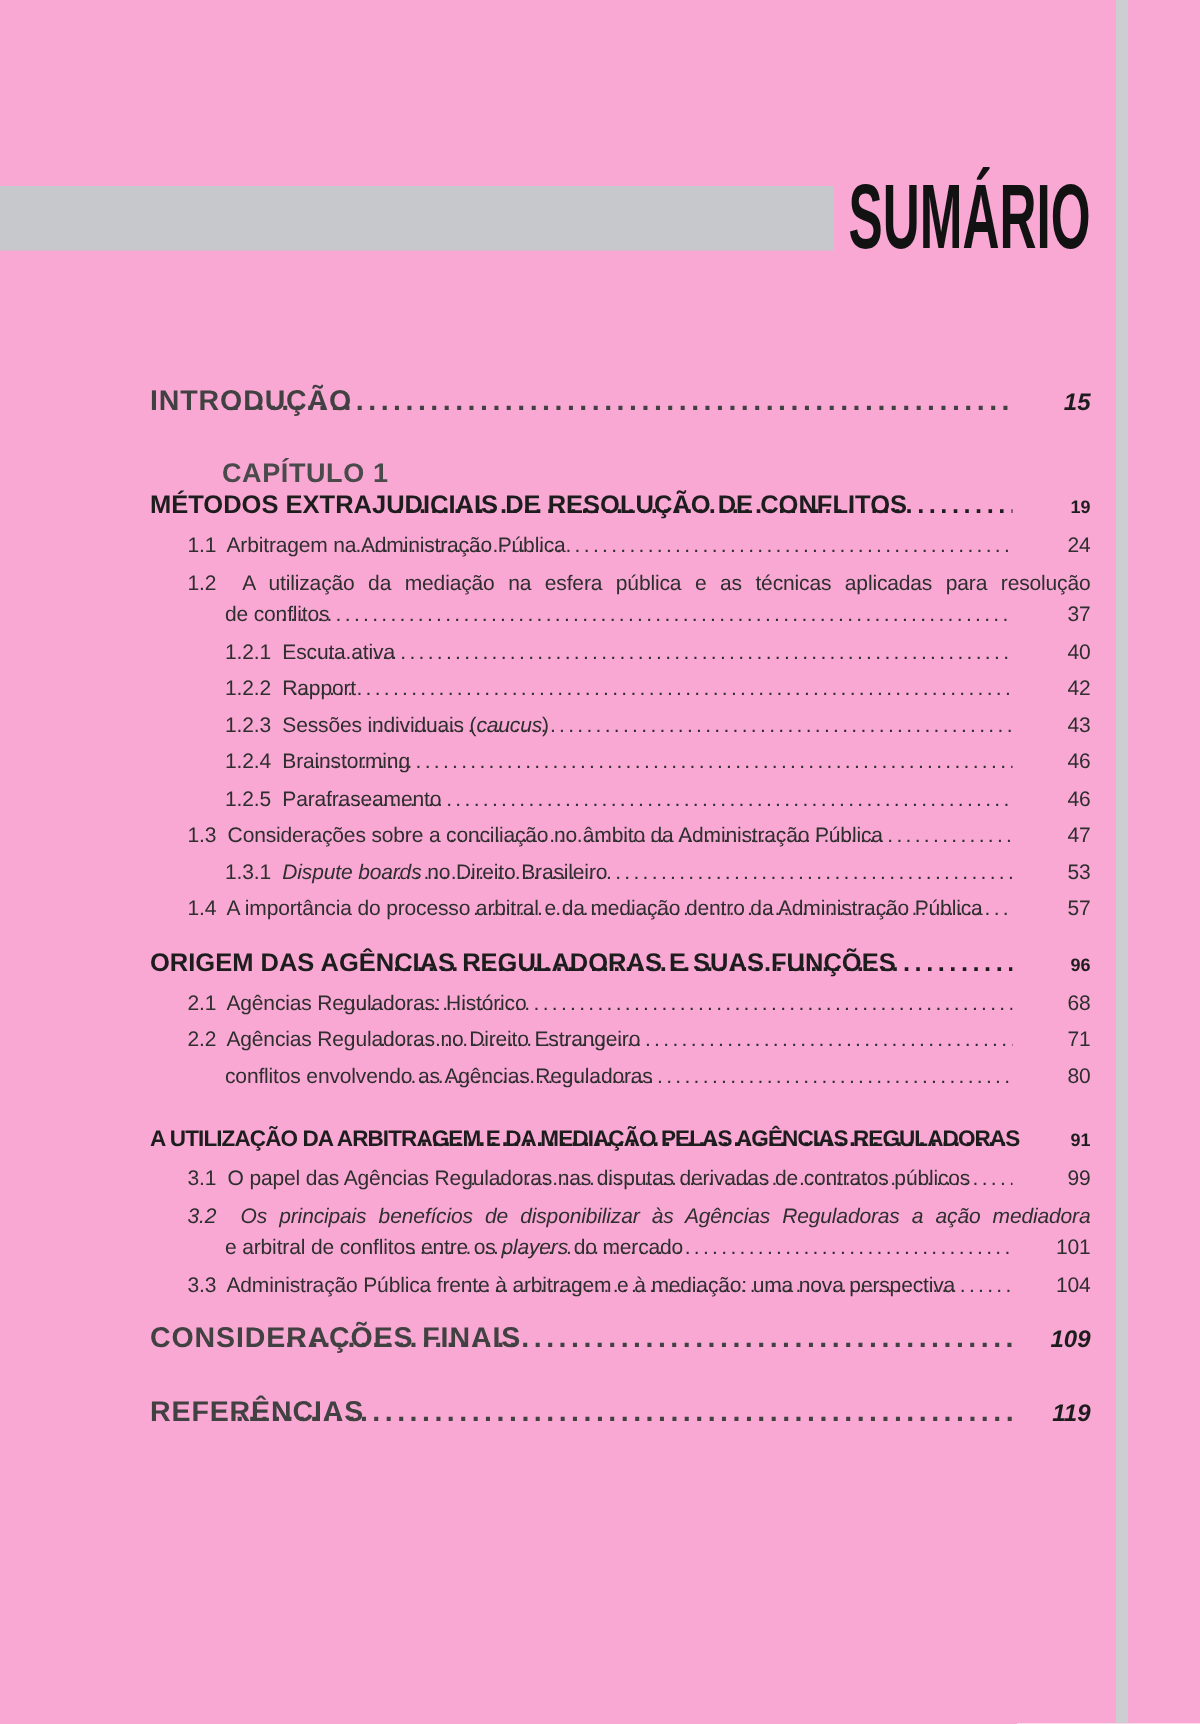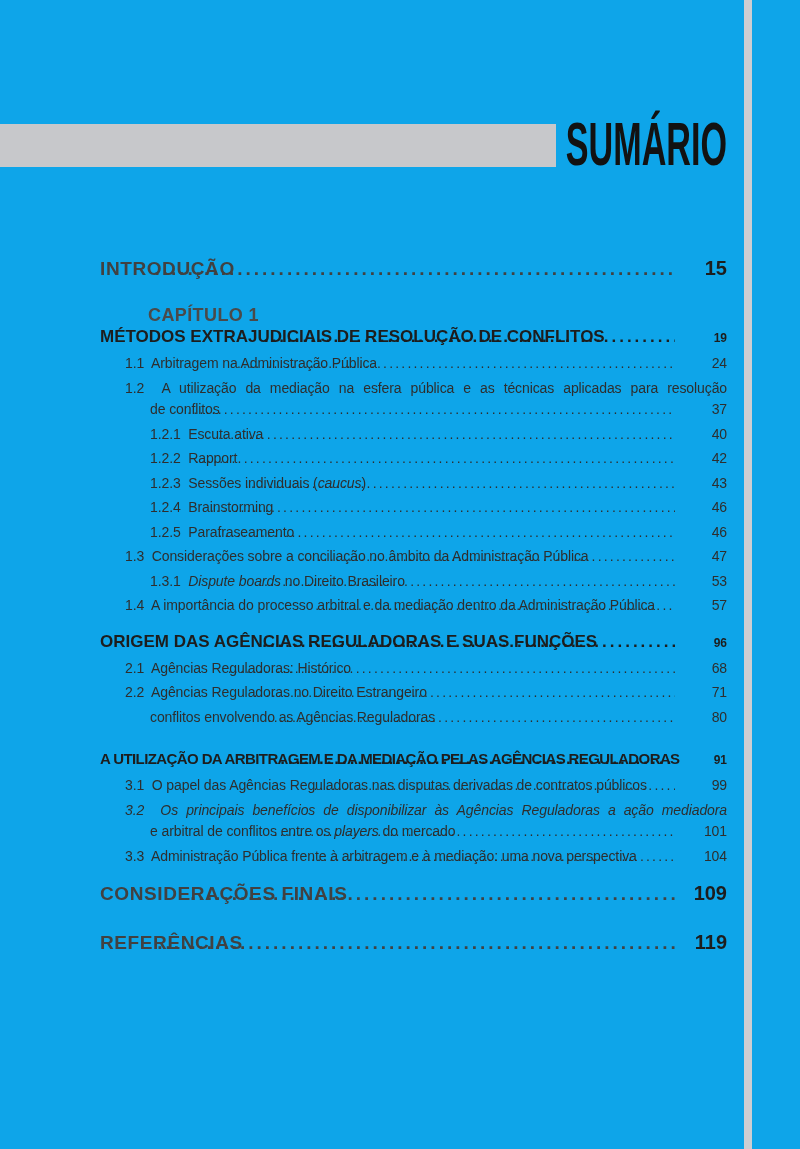--- a/index.html
+++ b/index.html
@@ -1,20 +1,20 @@
 <!DOCTYPE html>
 <html style="--bar: #c7c8cb; --strip: #cdced2; --heading: #414141; --caplabel: #4a4a4a; --captitle: #1d1d1d; --entry: #2e2e2e;"><head>
 <meta charset="utf-8">
 <style>
   html, body { margin: 0; padding: 0; background: #ffffff; }
   #page {
     position: relative;
     width: 800px;
     height: 1149px;
-    background: #0ea5e9;
+    background: #f9a8d4;
     overflow: hidden;
     font-family: "Liberation Sans", "DejaVu Sans", sans-serif;
   }
 
   
   #edge-strip {
     position: absolute;
     left: 744px; top: 0;
     width: 8px; height: 100%;
     background: var(--strip, #cdced2);
@@ -96,21 +96,21 @@
 
   
   .main {
     line-height: 24px;
     font-size: 19px;
     font-weight: 700;
     letter-spacing: 0.6px;
     color: var(--heading, #414141);
   }
   .main .leader::before { letter-spacing: 3px; }
-  .main .page-num { font-size: 20px; letter-spacing: 0; color: #1d1d1d; }
+  .main .page-num { font-size: 16px; letter-spacing: 0; color: #1d1d1d; font-style: italic; }
 
   
   .cap-label {
     font-size: 18px;
     font-weight: 700;
     letter-spacing: 0.4px;
     line-height: 22px;
     color: var(--caplabel, #4a4a4a);
     margin-left: 48px;
   }

